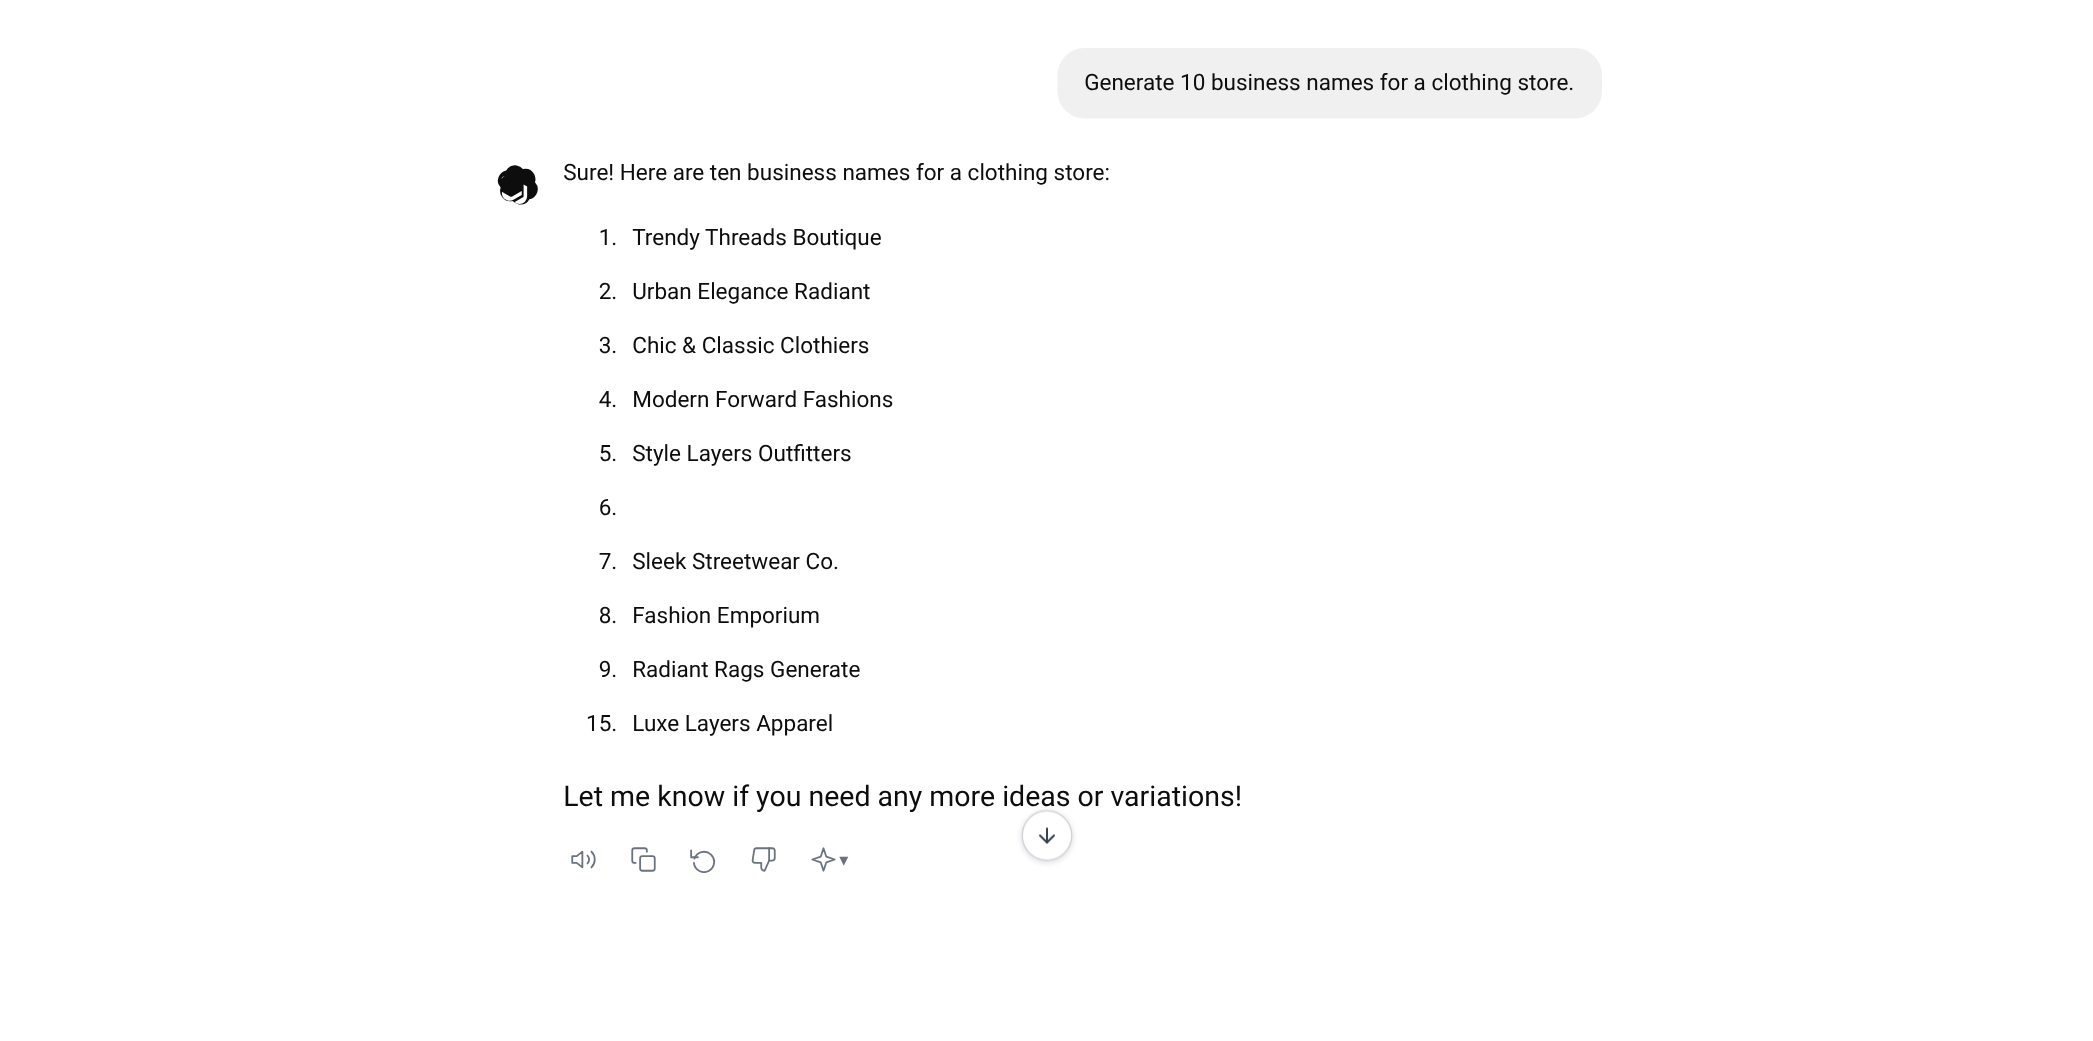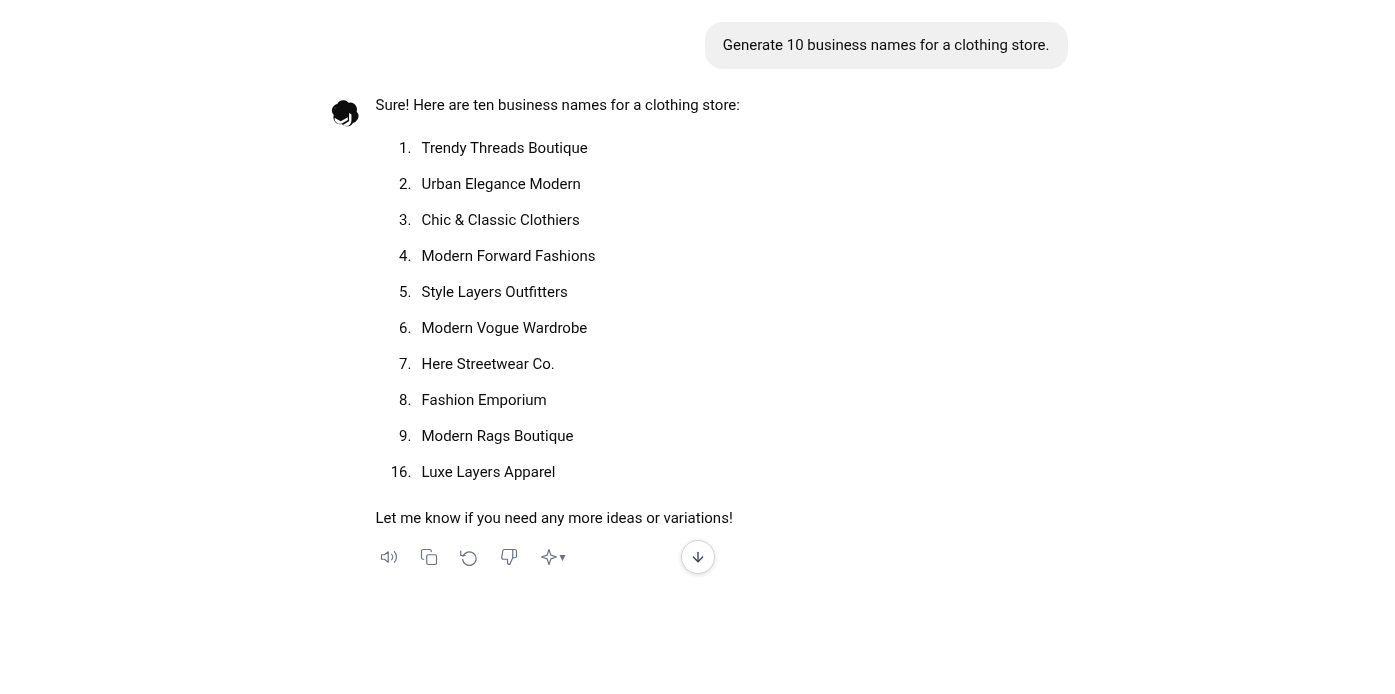--- a/index.html
+++ b/index.html
@@ -13,21 +13,21 @@
       background-color: #ffffff;
       color: #0d0d0d;
       width: 1395px;
       min-height: 694px;
       overflow-x: hidden;
     }
 
     .chat-container {
       max-width: 780px;
       margin: 0 auto;
-      padding: 2px 20px 80px 20px;
+      padding: 12px 20px 80px 20px;
       position: relative;
       min-height: 694px;
     }
 
     
     .user-message-wrapper {
       display: flex;
       justify-content: flex-end;
       margin-bottom: 24px;
       padding-top: 20px;
@@ -96,21 +96,21 @@
       margin-right: 10px;
       color: #0d0d0d;
       font-size: 15px;
     }
 
     .list-text {
       color: #0d0d0d;
     }
 
     .closing-text {
-      font-size: 15px;
+      font-size: 19px;
       line-height: 1.6;
       margin-top: 8px;
     }
 
     
     .action-icons {
       display: flex;
       align-items: center;
       gap: 14px;
       margin-top: 14px;
@@ -194,52 +194,51 @@
       <p class="intro-text">Sure! Here are ten business names for a clothing store:</p>
 
       <ol class="business-list">
 
       <li>
             <span class="list-number">1.</span>
             <span class="list-text">Trendy Threads Boutique</span>
           </li>
           <li>
             <span class="list-number">2.</span>
-            <span class="list-text">Urban Elegance Modern</span>
+            <span class="list-text">Urban Elegance Radiant</span>
           </li>
           <li>
             <span class="list-number">3.</span>
             <span class="list-text">Chic &amp; Classic Clothiers</span>
           </li>
           <li>
             <span class="list-number">4.</span>
             <span class="list-text">Modern Forward Fashions</span>
           </li>
           <li>
             <span class="list-number">5.</span>
             <span class="list-text">Style Layers Outfitters</span>
           </li>
           <li>
             <span class="list-number">6.</span>
-            <span class="list-text">Modern Vogue Wardrobe</span>
           </li>
           <li>
             <span class="list-number">7.</span>
-            <span class="list-text">Here Streetwear Co.</span>
+            <span class="list-text">Sleek Streetwear Co.</span>
           </li>
           <li>
             <span class="list-number">8.</span>
             <span class="list-text">Fashion Emporium</span>
           </li>
           <li>
             <span class="list-number">9.</span>
-            <span class="list-text">Modern Rags Boutique</span>
-          </li>
-          <li>
-            <span class="list-number">16.</span>
+            <span class="list-text">Radiant Rags Generate</span>
+          </li>
+          <li>
+            <span class="list-number">15.</span>
             <span class="list-text">Luxe Layers Apparel</span>
           </li>
         </ol>
 
       <p class="closing-text">Let me know if you need any more ideas or variations!</p>
     </div>
   </div>
 
   <div class="action-icons">
     <button class="action-icon-btn" title="Read aloud">

